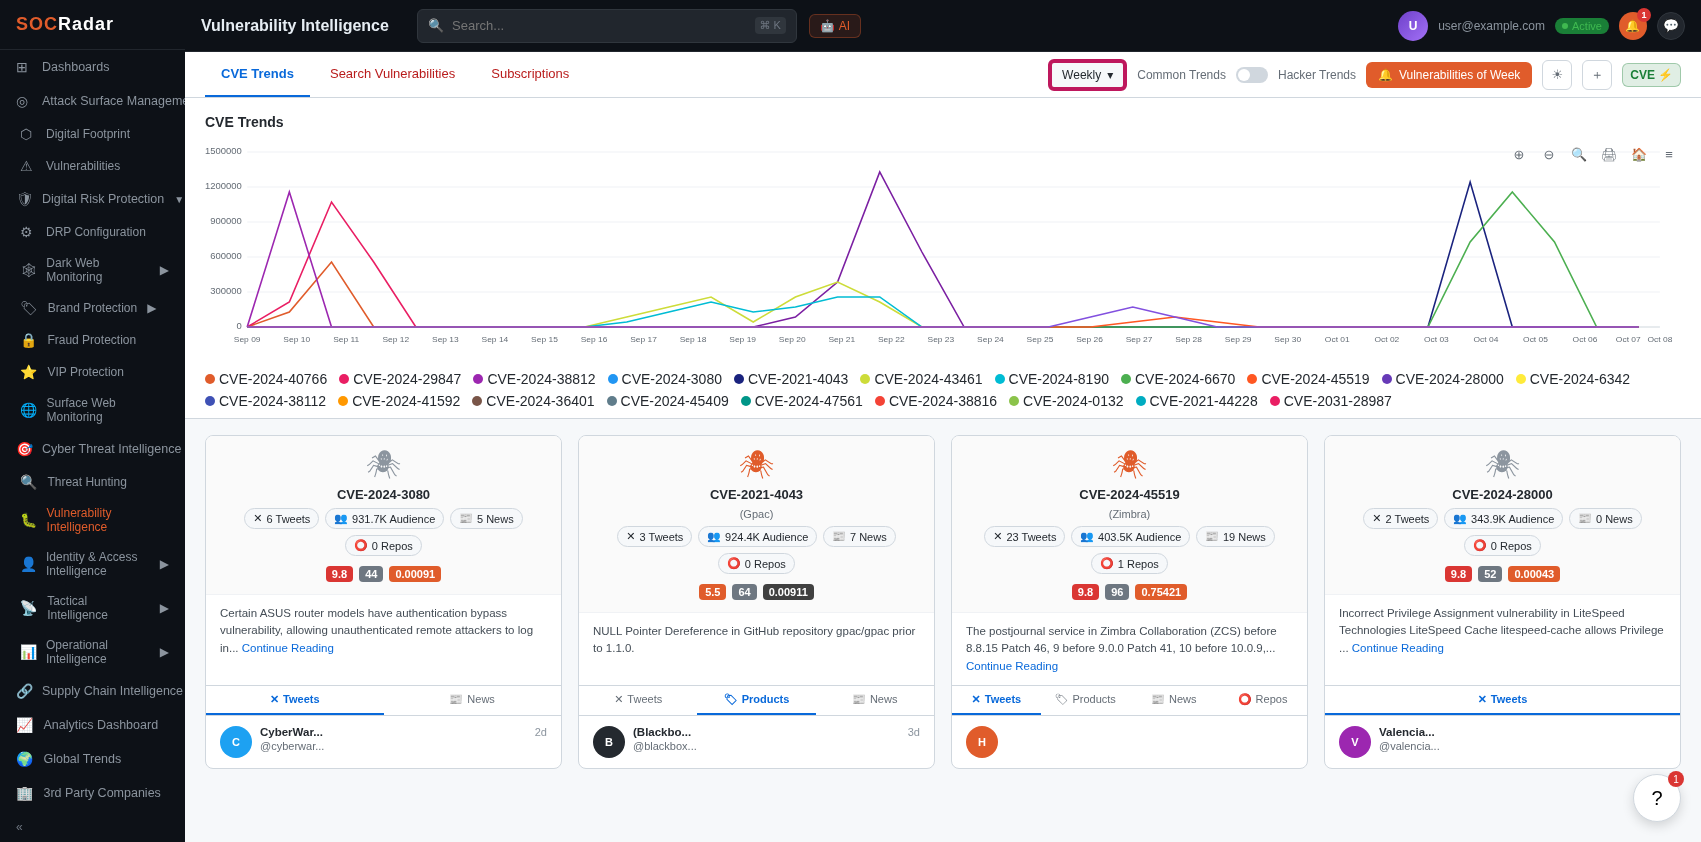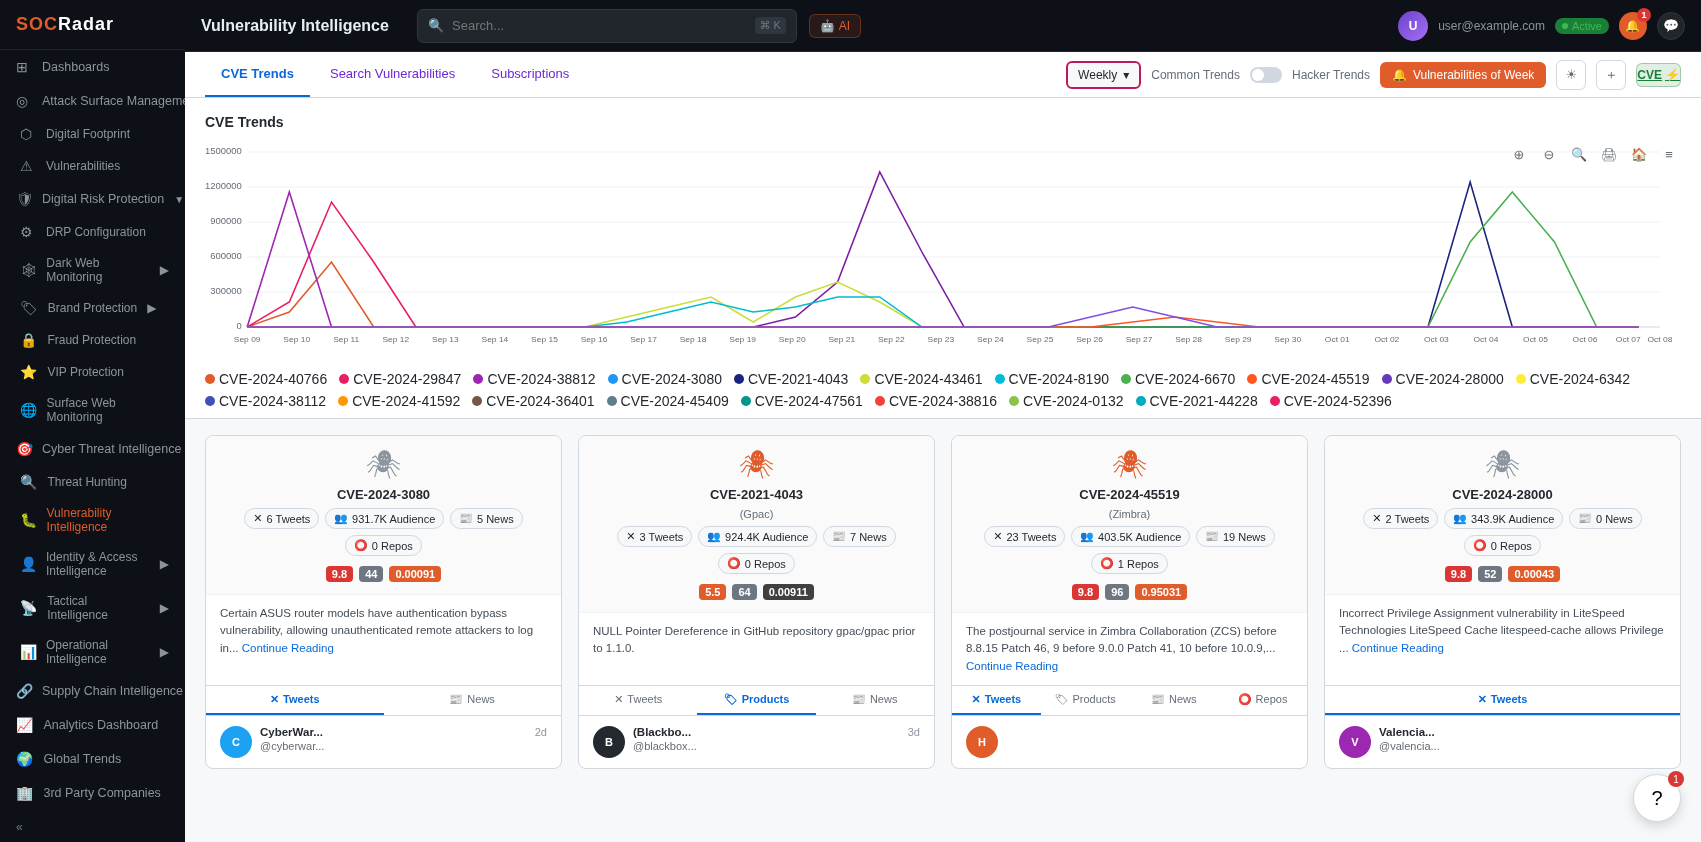--- a/index.html
+++ b/index.html
@@ -231,39 +231,39 @@
       align-items: center;
       border-bottom: 1px solid #d0d7de;
       padding: 0 20px;
       background: #fff;
       gap: 4px;
       flex-shrink: 0;
     }
     .tab {
       padding: 14px 16px;
       font-size: 13px;
-      color: #6d28d9;
+      color: #b91c1c;
       cursor: pointer;
       border-bottom: 2px solid transparent;
       white-space: nowrap;
     }
     .tab.active { color: #0969da; border-bottom-color: #0969da; font-weight: 600; }
 
     .tabs-controls {
       margin-left: auto;
       display: flex;
       align-items: center;
       gap: 10px;
     }
     .period-select {
       display: flex;
       align-items: center;
       gap: 6px;
       background: #f6f8fa;
-      border: 2px solid #be185d;
+      border: 4px solid #be185d;
       border-radius: 6px;
       padding: 5px 10px;
       font-size: 12px;
       color: #24292f;
       cursor: pointer;
       text-align: right;
     }
     .toggle-label {
       display: flex;
       align-items: center;
@@ -314,28 +314,27 @@
       justify-content: center;
       cursor: pointer;
       color: #656d76;
       font-size: 13px;
     }
     .cve-badge {
       background: #1a7f3722;
       color: #1a7f37;
       border: 1px solid #1a7f3755;
       border-radius: 6px;
-      padding: 4px 0;
+      padding: 4px 7px;
       font-size: 12px;
       font-weight: 600;
       cursor: pointer;
       display: flex;
       align-items: center;
       gap: 3px;
-      text-decoration: underline;
     }
 
     
     .chart-section {
       padding: 16px 20px;
       background: #fff;
       border-bottom: 1px solid #d0d7de;
     }
     .chart-title {
       font-size: 14px;
@@ -916,21 +915,21 @@
           <div class="legend-item">
             <div class="legend-dot" style="background:#8bc34a"></div>
             <span>CVE-2024-0132</span>
           </div>
           <div class="legend-item">
             <div class="legend-dot" style="background:#00acc1"></div>
             <span>CVE-2021-44228</span>
           </div>
           <div class="legend-item">
             <div class="legend-dot" style="background:#e91e63"></div>
-            <span>CVE-2024-52396</span>
+            <span>CVE-2031-28987</span>
           </div>
         </div>
       </div>
     </div>
 
     <div class="cards-section">
       <div class="cards-grid">
 
         <div class="cve-card">
           <div class="card-header">
@@ -1063,21 +1062,21 @@
                 <span>19 News</span>
               </div>
               <div class="stat-pill">
                 <span>⭕</span>
                 <span>1 Repos</span>
               </div>
             </div>
             <div class="score-row">
               <span class="score-badge score-red">9.8</span>
               <span class="score-badge score-gray">96</span>
-              <span class="score-badge score-orange">0.95031</span>
+              <span class="score-badge score-orange">0.75421</span>
             </div>
           </div>
           <div class="card-desc">
             <span>The postjournal service in Zimbra Collaboration (ZCS) before 8.8.15 Patch 46, 9 before 9.0.0 Patch 41, 10 before 10.0.9,...</span>
             <a href="#">Continue Reading</a>
           </div>
           <div class="card-tabs">
             <div class="card-tab active">
               <span>✕</span>
               <span>Tweets</span>

